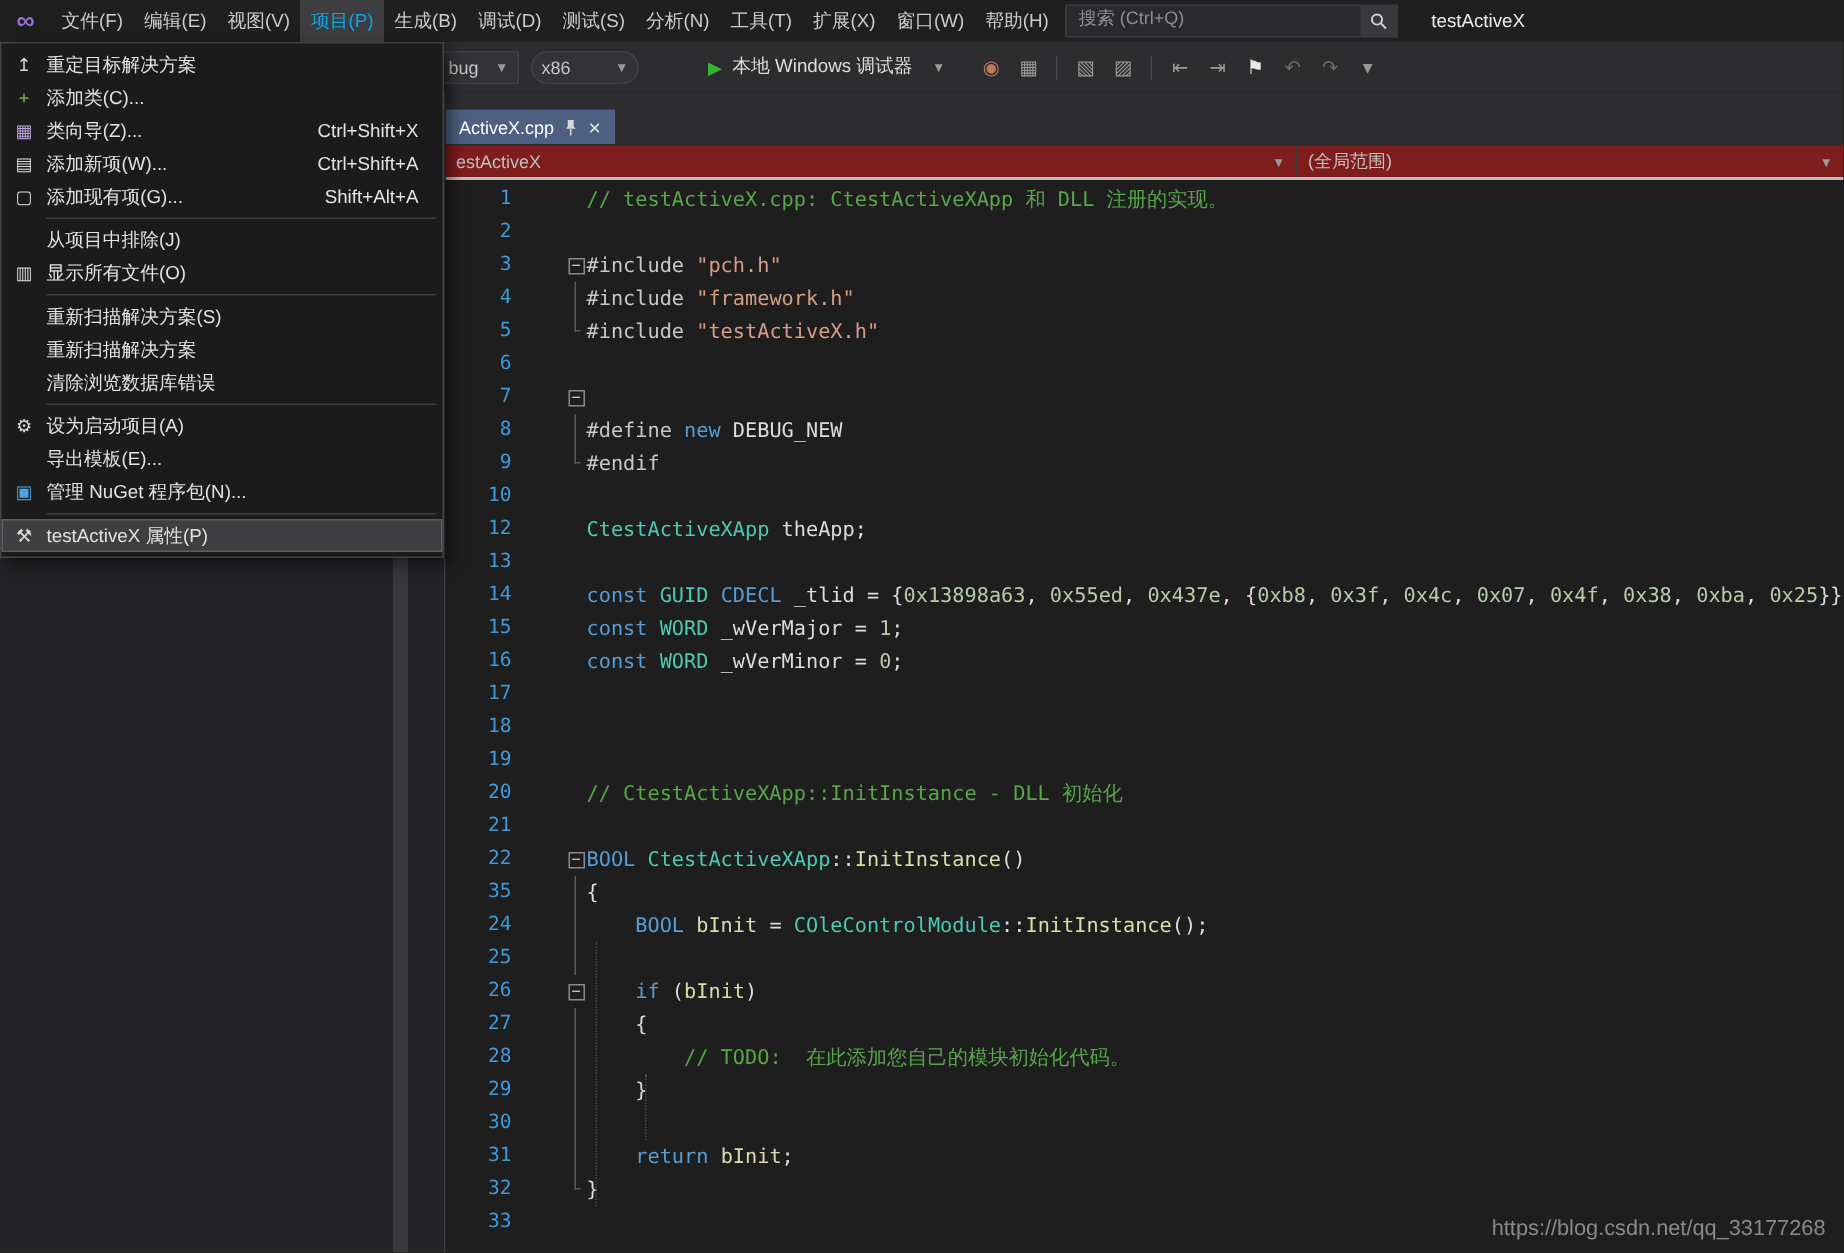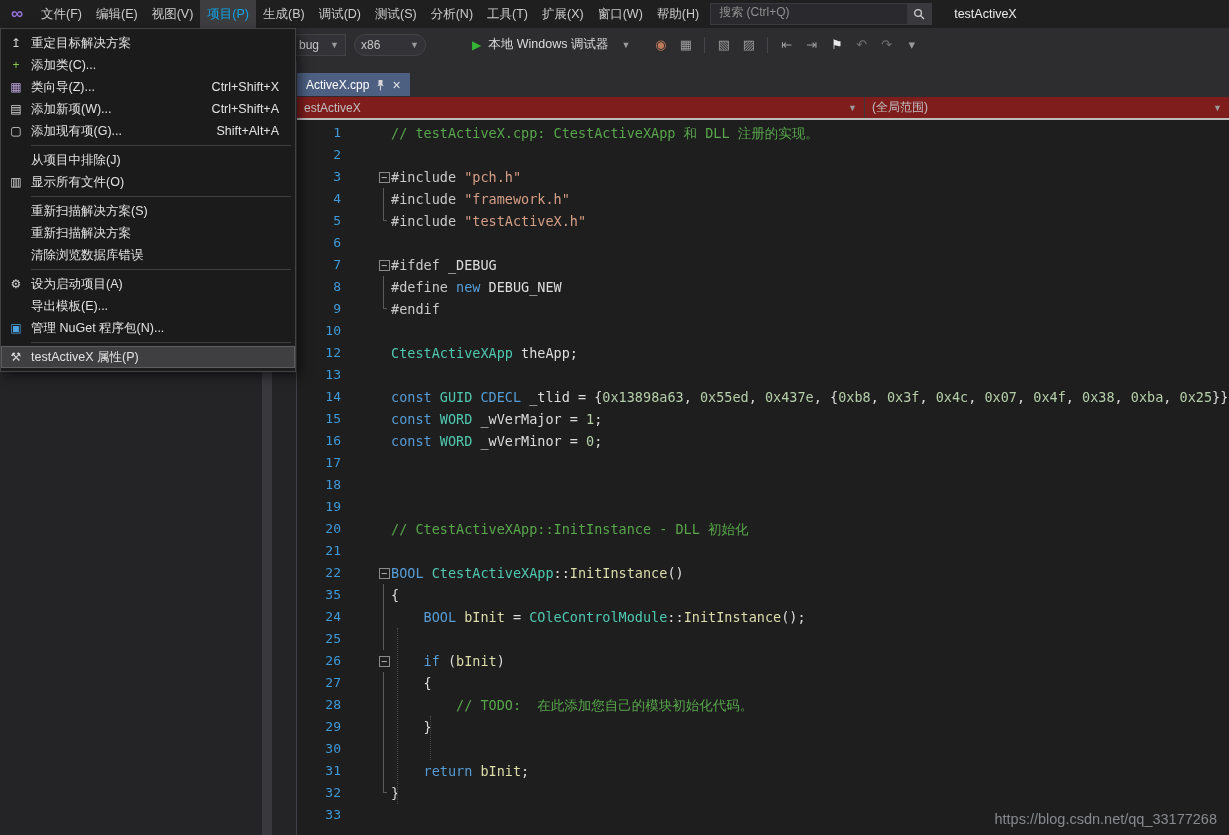--- a/index.html
+++ b/index.html
@@ -177,21 +177,21 @@
 
     <div class="editor" id="editor">
       <div class="guide" id="g1"></div>
       <div class="guide" id="g2"></div>
     <div class="cl"><span class="ln">1</span><span class="fold"></span><span class="code"><span class="com">// testActiveX.cpp: CtestActiveXApp 和 DLL 注册的实现。</span></span></div>
         <div class="cl"><span class="ln">2</span><span class="fold"></span><span class="code"></span></div>
         <div class="cl"><span class="ln">3</span><span class="fold"><span class="fbox">−</span></span><span class="code"><span class="pre">#include </span><span class="str">"pch.h"</span></span></div>
         <div class="cl"><span class="ln">4</span><span class="fold"><span class="fvert"></span></span><span class="code"><span class="pre">#include </span><span class="str">"framework.h"</span></span></div>
         <div class="cl"><span class="ln">5</span><span class="fold"><span class="fend"></span></span><span class="code"><span class="pre">#include </span><span class="str">"testActiveX.h"</span></span></div>
         <div class="cl"><span class="ln">6</span><span class="fold"></span><span class="code"></span></div>
-        <div class="cl"><span class="ln">7</span><span class="fold"><span class="fbox">−</span></span><span class="code"><span class="pre">#ifdef </span><span class="plain">_DEBUG</span></span></div>
+        <div class="cl"><span class="ln">7</span><span class="fold"><span class="fbox">−</span></span></div>
         <div class="cl"><span class="ln">8</span><span class="fold"><span class="fvert"></span></span><span class="code"><span class="pre">#define </span><span class="kw">new</span><span class="plain"> DEBUG_NEW</span></span></div>
         <div class="cl"><span class="ln">9</span><span class="fold"><span class="fend"></span></span><span class="code"><span class="pre">#endif</span></span></div>
         <div class="cl"><span class="ln">10</span><span class="fold"></span><span class="code"></span></div>
         <div class="cl"><span class="ln">12</span><span class="fold"></span><span class="code"><span class="type">CtestActiveXApp</span><span class="plain"> theApp;</span></span></div>
         <div class="cl"><span class="ln">13</span><span class="fold"></span><span class="code"></span></div>
         <div class="cl"><span class="ln">14</span><span class="fold"></span><span class="code"><span class="kw">const </span><span class="type">GUID </span><span class="kw">CDECL </span><span class="plain">_tlid = {</span><span class="num">0x13898a63</span><span class="plain">, </span><span class="num">0x55ed</span><span class="plain">, </span><span class="num">0x437e</span><span class="plain">, {</span><span class="num">0xb8</span><span class="plain">, </span><span class="num">0x3f</span><span class="plain">, </span><span class="num">0x4c</span><span class="plain">, </span><span class="num">0x07</span><span class="plain">, </span><span class="num">0x4f</span><span class="plain">, </span><span class="num">0x38</span><span class="plain">, </span><span class="num">0xba</span><span class="plain">, </span><span class="num">0x25</span><span class="plain">}};</span></span></div>
         <div class="cl"><span class="ln">15</span><span class="fold"></span><span class="code"><span class="kw">const </span><span class="type">WORD </span><span class="plain">_wVerMajor = </span><span class="num">1</span><span class="plain">;</span></span></div>
         <div class="cl"><span class="ln">16</span><span class="fold"></span><span class="code"><span class="kw">const </span><span class="type">WORD </span><span class="plain">_wVerMinor = </span><span class="num">0</span><span class="plain">;</span></span></div>
         <div class="cl"><span class="ln">17</span><span class="fold"></span><span class="code"></span></div>
         <div class="cl"><span class="ln">18</span><span class="fold"></span><span class="code"></span></div>

